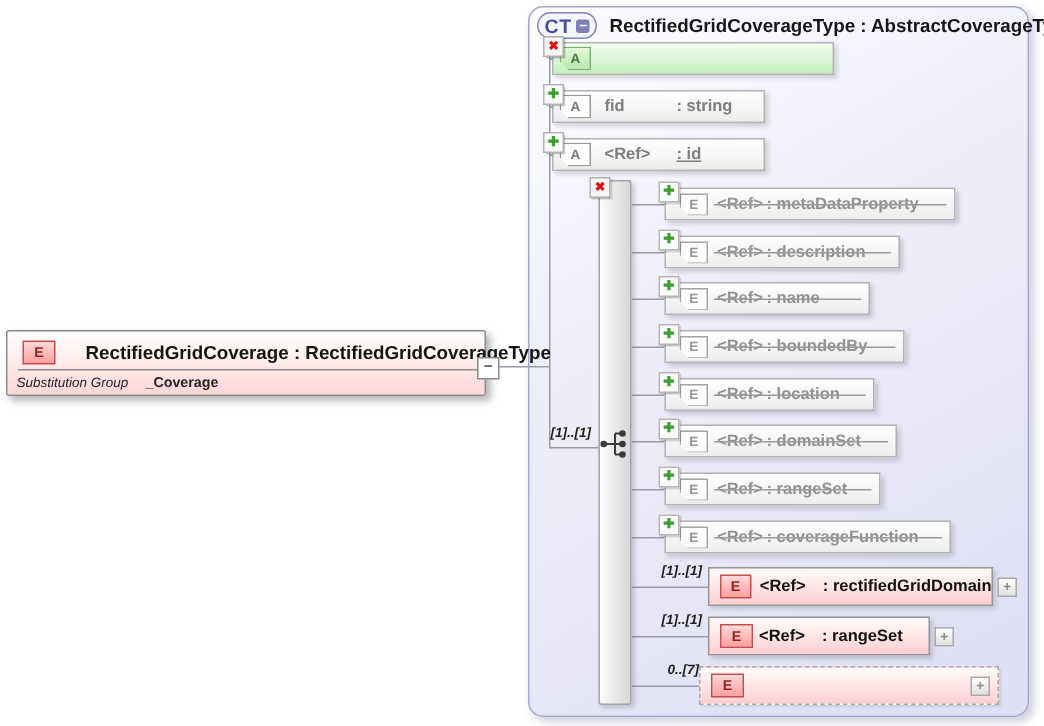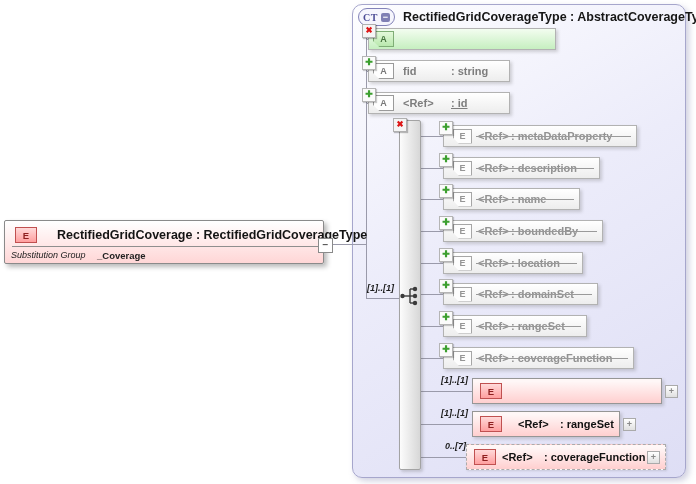--- a/index.html
+++ b/index.html
@@ -12,21 +12,21 @@
   .vline{width:1px;}
 
   
   .ct-box{position:absolute;left:352px;top:4px;width:334px;height:474px;
           border:1px solid #a6a6cc;border-radius:10px;
           background:linear-gradient(150deg,#fdfdff 0%,#ececfa 45%,#dedef5 100%);
           box-shadow:3px 3px 6px rgba(120,120,165,.35);box-sizing:border-box;}
   .ct-header{position:absolute;left:358px;top:8px;display:flex;align-items:center;gap:8px;}
   .ct-badge{display:inline-flex;align-items:center;gap:3px;height:14px;padding:1px 4px;
             border:1.5px solid #8383b8;border-radius:9px;background:#f5f5fd;}
-  .ct-badge-txt{font-size:10px;font-weight:bold;color:#4c4c96;letter-spacing:.5px;font-family:Liberation Serif, serif;}
+  .ct-badge-txt{font-size:13px;font-weight:bold;color:#4c4c96;letter-spacing:.5px;}
   .ct-badge-minus{width:9px;height:9px;border-radius:2px;background:#8080b4;color:#fff;
                   font-size:9px;line-height:9px;text-align:center;font-weight:bold;}
   .ct-title{font-size:12.5px;font-weight:bold;color:#161616;white-space:nowrap;}
 
   
   .row{position:absolute;display:flex;align-items:center;box-sizing:border-box;
        border:1px solid #b2b2b2;box-shadow:2px 2px 3px rgba(90,90,90,.25);
        background:linear-gradient(#ffffff,#ededed);}
   .row .txt{font-size:11px;font-weight:bold;white-space:nowrap;}
 
@@ -207,34 +207,34 @@
   <div class="row ghost" style="left:443px;top:347px;width:191px;height:22px;">
     <span class="badge-e-ghost">E</span>
     <span class="txt" style="margin-left:6px;"><span class="name-col-el">&lt;Ref&gt;</span><span>: coverageFunction</span></span>
     <span class="strike"></span>
   </div>
   <span class="icon-add" style="left:439px;top:343px;">✚</span>
 
   <span class="card" style="left:430px;top:375px;width:38px;">[1]..[1]</span>
   <div class="row pink" style="left:472px;top:378px;width:190px;height:26px;">
     <span class="badge-e-red">E</span>
+    <span class="txt" style="margin-left:6px;color:#111;"><span class="name-col-pink">&lt;Ref&gt;</span><span>: rectifiedGridDomain</span></span>
   </div>
   <span class="icon-expand" style="left:665px;top:385px;">+</span>
 
   <span class="card" style="left:430px;top:408px;width:38px;">[1]..[1]</span>
   <div class="row pink" style="left:472px;top:411px;width:148px;height:26px;">
     <span class="badge-e-red">E</span>
-    <span class="txt" style="margin-left:16px;color:#111;"><span class="name-col-pink">&lt;Ref&gt;</span><span>: rangeSet</span></span>
+    <span class="txt" style="margin-left:4px;color:#111;"><span class="name-col-pink">&lt;Ref&gt;</span><span>: rangeSet</span></span>
   </div>
   <span class="icon-expand" style="left:623px;top:418px;">+</span>
 
   <span class="card" style="left:428px;top:441px;width:38px;">0..[7]</span>
   <div class="row pink dashed" style="left:466px;top:444px;width:200px;height:26px;">
     <span class="badge-e-red">E</span>
-    <span class="txt" style="margin-left:6px;color:#111;"><span class="name-col-pink">&lt;Ref&gt;</span><span>: coverageFunction</span></span>
   </div>
   <span class="icon-expand" style="left:647px;top:451px;">+</span>
 
   <div class="el-box">
     <span class="badge-e-red">E</span>
     <span class="el-title">RectifiedGridCoverage : RectifiedGridCoverageType</span>
     <span class="el-sep"></span>
     <span class="el-sub-label">Substitution Group</span>
     <span class="el-sub-val">_Coverage</span>
   </div>

